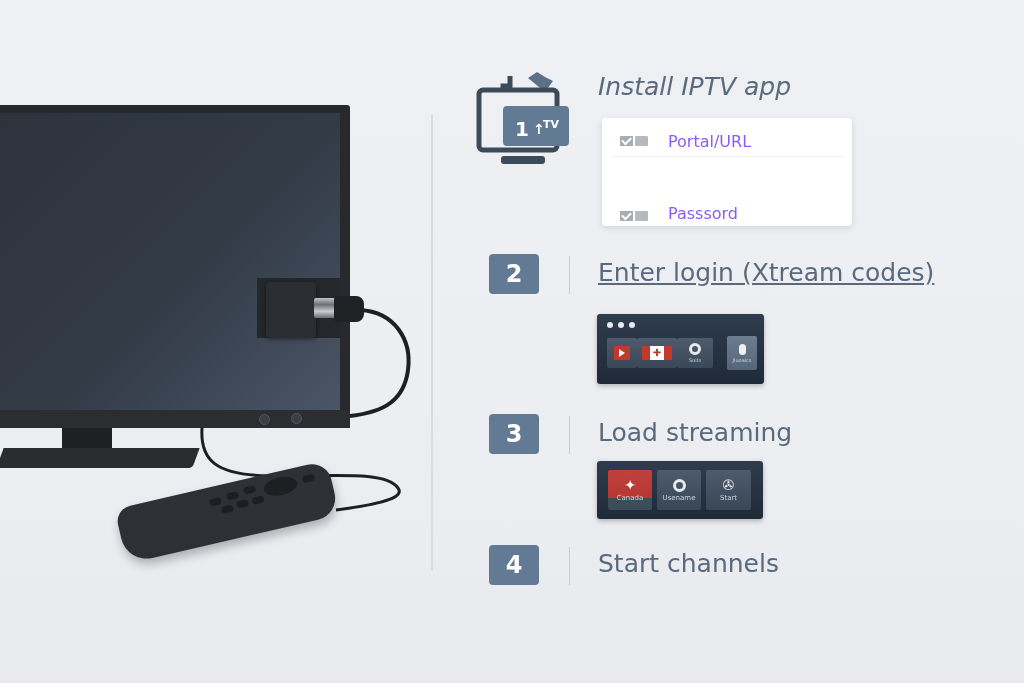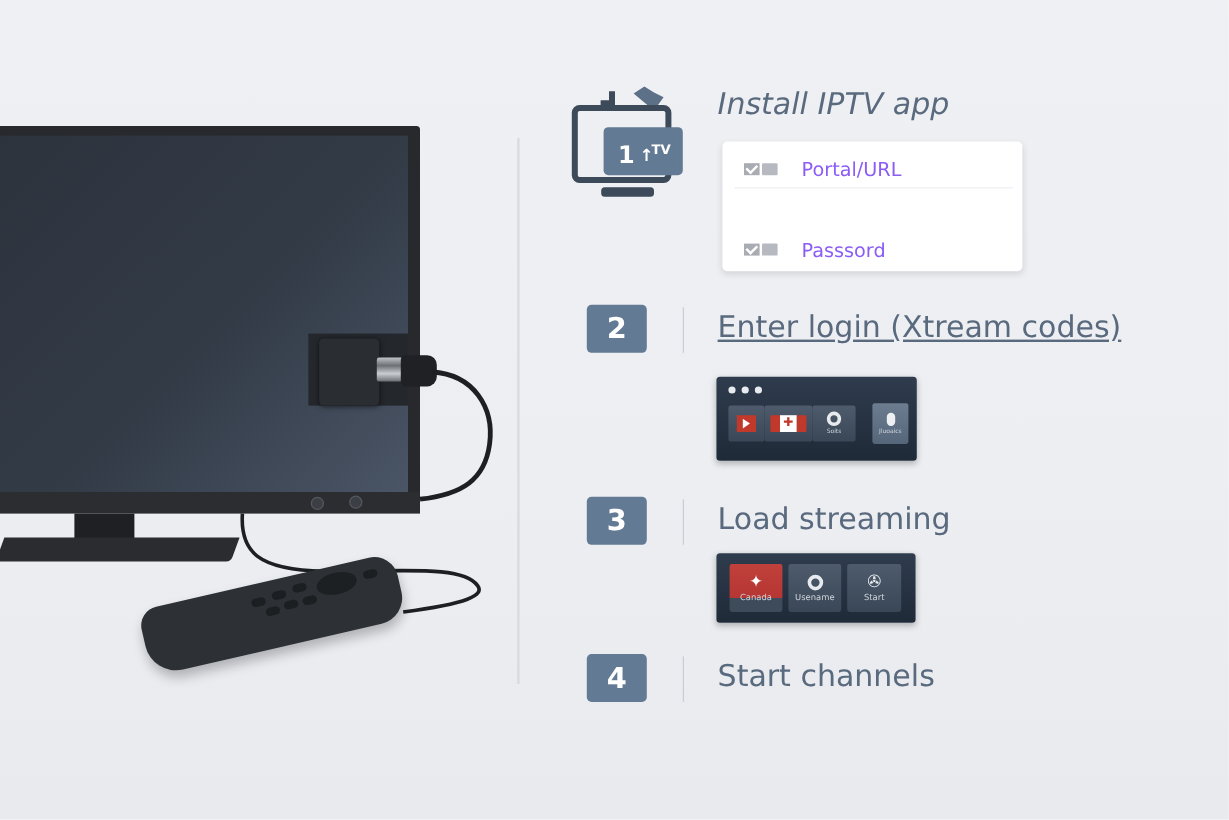--- a/index.html
+++ b/index.html
@@ -103,21 +103,21 @@
 <div class="abs step-title" style="left:598px;top:72px;font-style:italic;">Install IPTV app</div>
 
 <div class="abs login-card">
   <div class="login-row sep" style="top:8px;">
     <div class="field-icon">
         <div class="fi-mail"></div>
         <div class="fi-folder"></div>
       </div>
     <span class="field-label">Portal/URL</span>
   </div>
-  <div class="login-row" style="top:75px;">
+  <div class="login-row" style="top:75px;align-items:flex-end;">
     <div class="field-icon">
         <div class="fi-mail"></div>
         <div class="fi-folder"></div>
       </div>
     <span class="field-label">Passsord</span>
   </div>
 </div>
 
 <div class="abs num-badge" style="left:489px;top:254px;">2</div>
 <div class="abs vline" style="left:569px;top:256px;"></div>

